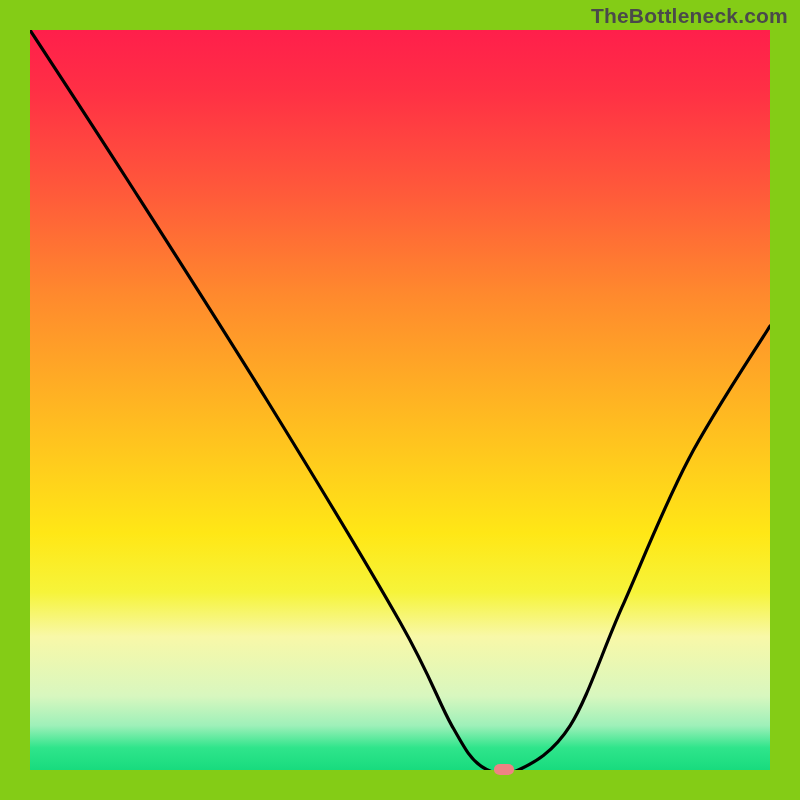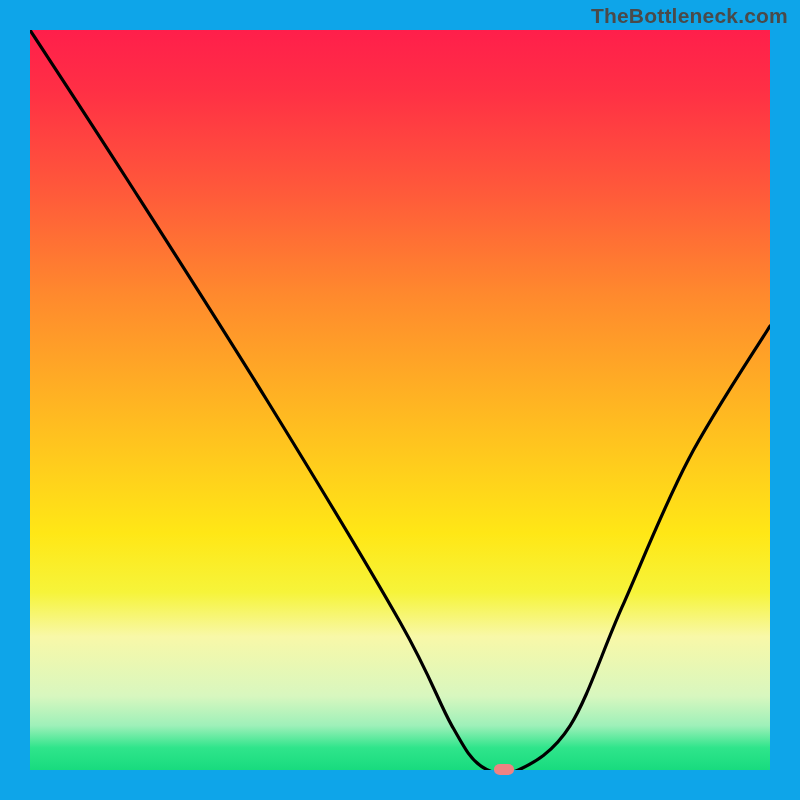--- a/index.html
+++ b/index.html
@@ -8,21 +8,21 @@
     width: 800px;
     height: 800px;
     background: #000;
     font-family: Arial, Helvetica, sans-serif;
     overflow: hidden;
   }
   .frame {
     position: relative;
     width: 800px;
     height: 800px;
-    background: #0ea5e9;
+    background: #84cc16;
   }
   .watermark {
     position: absolute;
     top: 4px;
     right: 12px;
     color: #4a4a4a;
     font-size: 21px;
     font-weight: 600;
     z-index: 4;
     letter-spacing: 0.2px;

